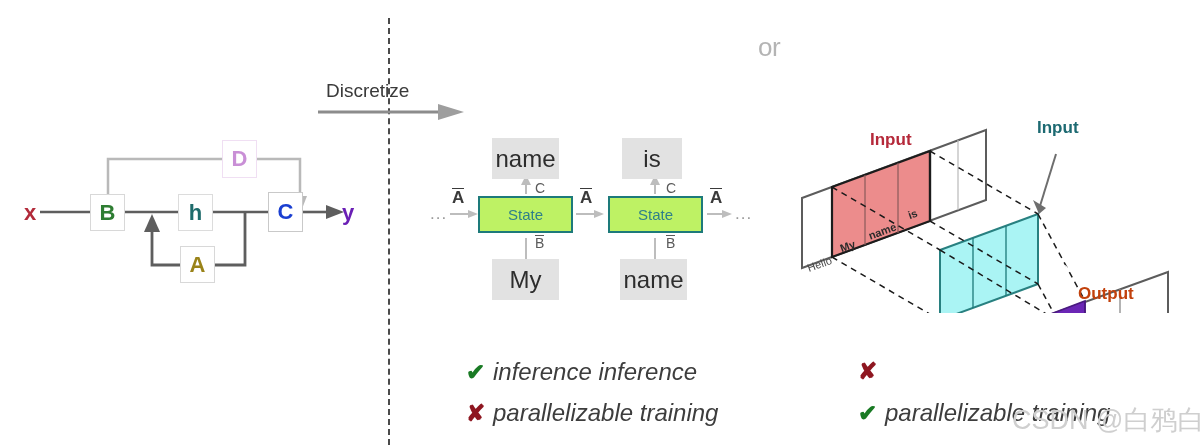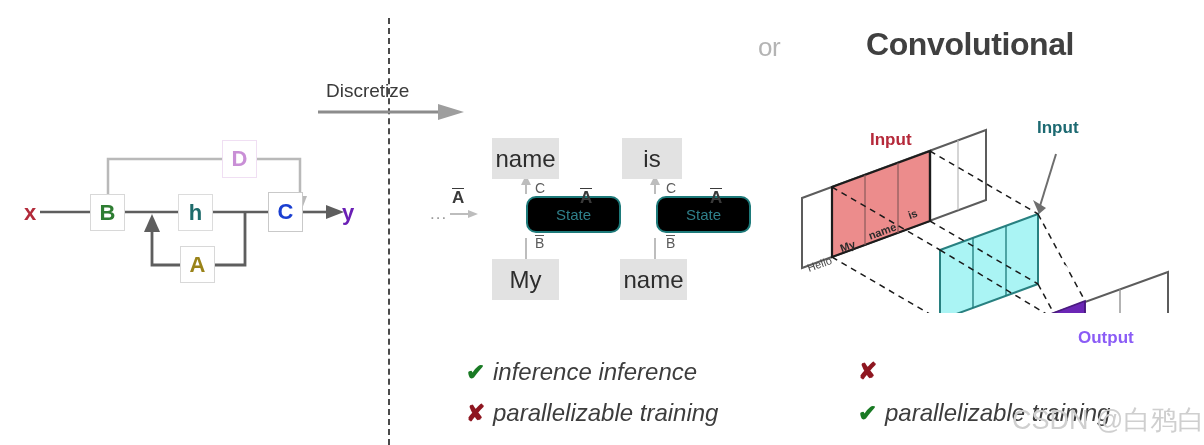--- a/index.html
+++ b/index.html
@@ -74,25 +74,25 @@
     display:flex; align-items:center; justify-content:center;
     font-size:24px; color:#2d2d2d;
   }
   #tok-out-1 { left:62px;  top:18px; width:67px; height:41px; }
   #tok-out-2 { left:192px; top:18px; width:60px; height:41px; }
   #tok-in-1  { left:62px;  top:139px; width:67px; height:41px; }
   #tok-in-2  { left:190px; top:139px; width:67px; height:41px; }
 
   .state-box {
     position:absolute;
-    background:#000000;
+    background:#bef264;
     border:2px solid #1d7a7a;
-    border-radius:10px;
+    border-radius:0;
     display:flex; align-items:center; justify-content:center;
-    font-size:15px; color:#2f7f8a;margin-left:48px;
+    font-size:15px; color:#2f7f8a;
   }
   #state-1 { left:48px;  top:76px; width:95px; height:37px; }
   #state-2 { left:178px; top:76px; width:95px; height:37px; }
 
   .mat-label {
     position:absolute; font-size:14px; color:#5a5a5a; white-space:nowrap;
   }
   .mat-label.big { font-size:17px; font-weight:bold; color:#3a3a3a; }
   .ovl { border-top:1.6px solid currentColor; display:inline-block; padding-top:0px; line-height:1.05; }
 
@@ -104,21 +104,21 @@
   #lbl-A1 { left:150px; top:68px; }
   #lbl-A2 { left:280px; top:68px; }
   #ell-left  { position:absolute; left:0px;   top:84px; font-size:17px; color:#9a9a9a; letter-spacing:1px;}
   #ell-right { position:absolute; left:305px; top:84px; font-size:17px; color:#9a9a9a; letter-spacing:1px;}
 
   
   #conv { position:absolute; left:790px; top:108px; width:400px; height:205px; }
   .conv-label { position:absolute; font-weight:bold; font-size:17px; white-space:nowrap; }
   #lbl-input  { left:80px;  top:22px; color:#b5293a; }
   #lbl-kernel { left:247px; top:10px; color:#1d6a72; }
-  #lbl-output { left:288px; top:176px; color:#8b5cf6;margin-top:44px; }
+  #lbl-output { left:288px; top:176px; color:#c2410c; }
 
   .cell-text {
     position:absolute; font-size:11px; color:#ffffff; font-weight:bold; white-space:nowrap;
   }
   .cell-text.dark { color:#4a4a4a; font-weight:normal; }
 
   
   .bullets { position:absolute; }
   #bul-rec  { left:466px; top:358px; }
   #bul-conv { left:858px; top:358px; }
@@ -139,21 +139,20 @@
     white-space:nowrap;
     pointer-events:none;
   }
 </style>
 </head>
 <body>
 
 <div class="stage">
 
   <div class="hdr" id="hdr-or">or</div>
-  <div class="hdr" id="hdr-conv">Convolutional</div>
 
   <div id="divider"></div>
 
   <div id="discretize-group">
     <div id="discretize-label">Discretize</div>
     <svg id="discretize-arrow" width="150" height="16" viewBox="0 0 150 16">
       <line x1="0" y1="8" x2="124" y2="8" stroke="#8c8c8c" stroke-width="3"></line>
       <polygon points="120,0 146,8 120,16" fill="#9e9e9e"></polygon>
     </svg>
   </div>

